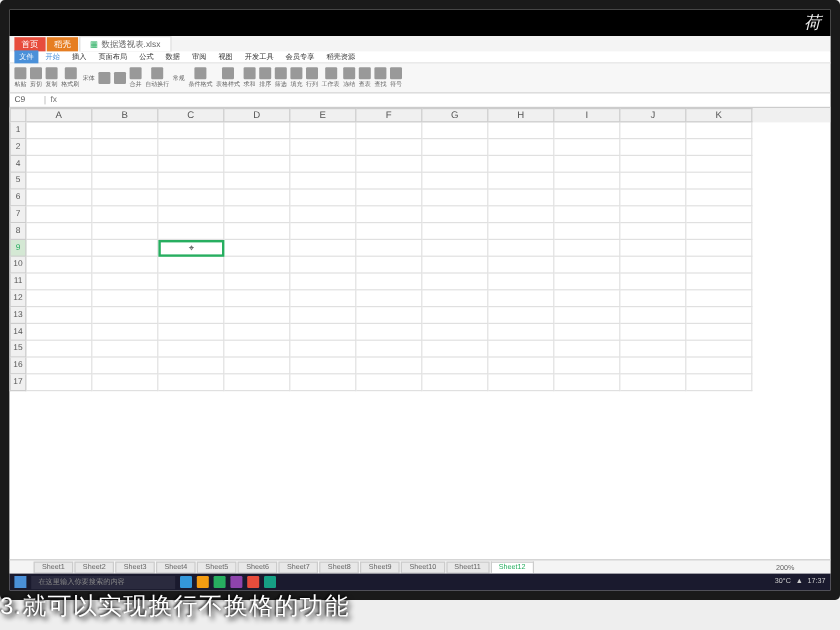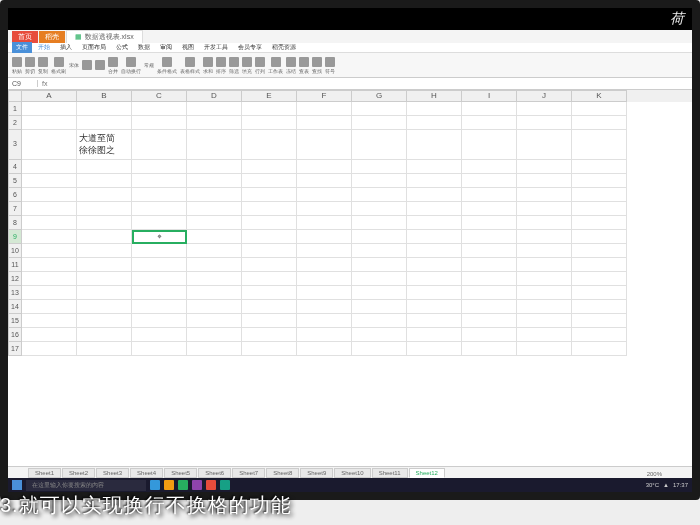--- a/index.html
+++ b/index.html
@@ -210,36 +210,20 @@
             <div class="cell"></div>
             <div class="cell"></div>
             <div class="cell"></div>
             <div class="cell"></div>
             <div class="cell"></div>
             <div class="cell"></div>
             <div class="cell"></div>
             <div class="cell"></div>
             <div class="cell"></div>
           </div>
-          <div class="row tall">
-            <div class="rh">3</div>
-            <div class="cell"></div>
-            <div class="cell">
-              <div style="line-height:1.3">大道至简<br>徐徐图之</div>
-            </div>
-            <div class="cell"></div>
-            <div class="cell"></div>
-            <div class="cell"></div>
-            <div class="cell"></div>
-            <div class="cell"></div>
-            <div class="cell"></div>
-            <div class="cell"></div>
-            <div class="cell"></div>
-            <div class="cell"></div>
-          </div>
           <div class="row">
             <div class="rh">4</div>
             <div class="cell"></div>
             <div class="cell"></div>
             <div class="cell"></div>
             <div class="cell"></div>
             <div class="cell"></div>
             <div class="cell"></div>
             <div class="cell"></div>
             <div class="cell"></div>

